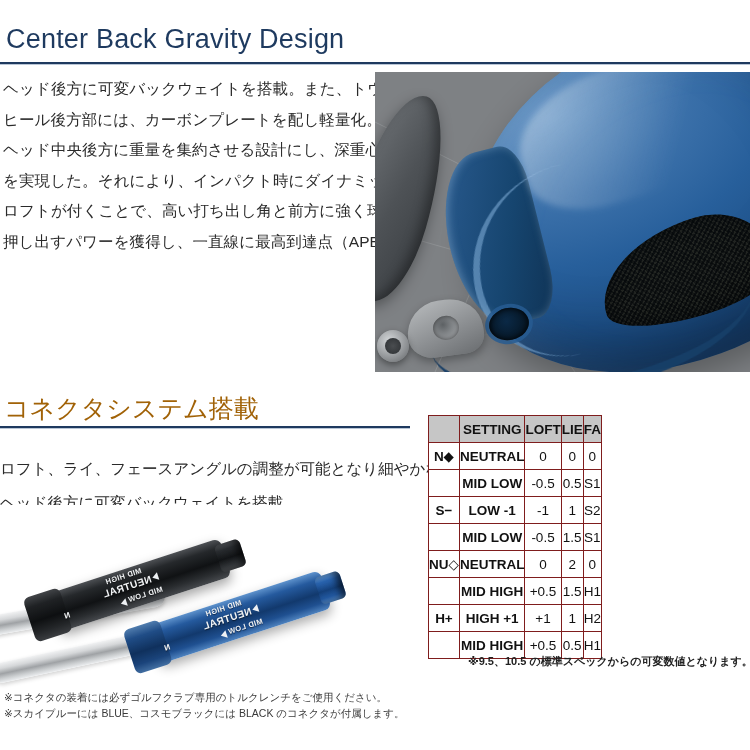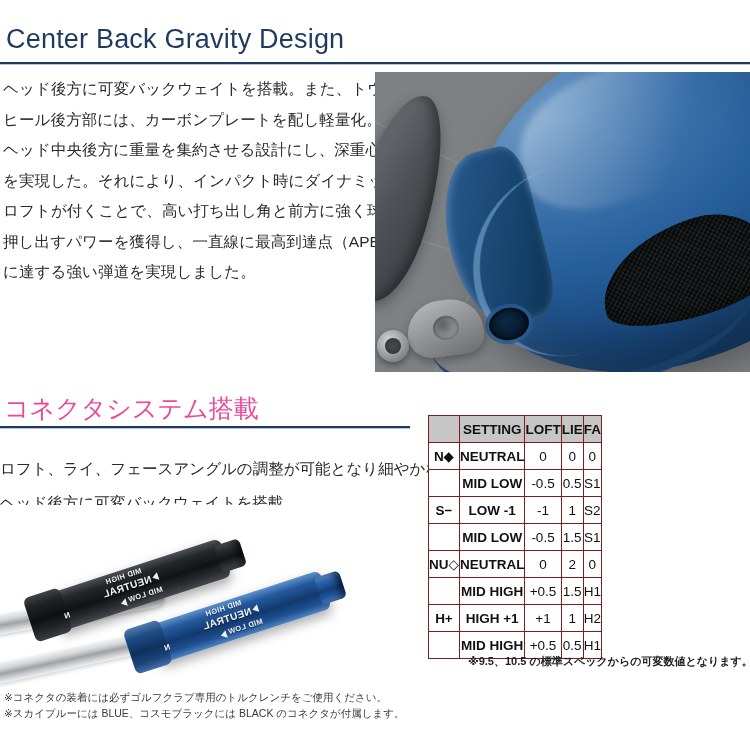--- a/index.html
+++ b/index.html
@@ -129,21 +129,21 @@
     position:absolute;left:114px;top:236px;width:40px;height:32px;border-radius:50%;
     background:radial-gradient(circle at 45% 40%,#0b2946,#061726 70%);
     transform:rotate(-12deg);
     box-shadow:0 0 0 4px rgba(39,92,146,.85), inset 0 0 6px #000;
   }
 
   
   .sec2-title{
     position:absolute;left:4px;top:392px;
     font-size:25px;line-height:32px;
-    color:#ec4899;
+    color:#a16207;
     white-space:nowrap;
   }
   .rule-half{
     position:absolute;left:0;top:426px;width:410px;height:2px;
     background:#1e3a5f;
   }
   .rule-half::after{
     content:"";position:absolute;left:0;top:2px;width:410px;height:1px;
     background:#b9c6d6;
   }
@@ -247,21 +247,20 @@
   <div class="sec1-title">Center Back Gravity Design</div>
   <div class="rule-full"></div>
 
   <div class="body1">
     <span class="ln">ヘッド後方に可変バックウェイトを搭載。また、トウ・</span>
     <span class="ln">ヒール後方部には、カーボンプレートを配し軽量化。</span>
     <span class="ln">ヘッド中央後方に重量を集約させる設計にし、深重心化</span>
     <span class="ln">を実現した。それにより、インパクト時にダイナミック</span>
     <span class="ln">ロフトが付くことで、高い打ち出し角と前方に強く球を</span>
     <span class="ln">押し出すパワーを獲得し、一直線に最高到達点（APEX）</span>
-    <span class="ln">に達する強い弾道を実現しました。</span>
   </div>
 
   <div class="render">
     <svg class="bg-lines" viewBox="0 0 375 300" preserveAspectRatio="none">
       <path d="M-20 40 L140 120 L60 300" stroke="#b9bcbe" stroke-width="1" fill="none"></path>
       <path d="M-20 150 L120 190 L200 300" stroke="#b0b3b5" stroke-width="1" fill="none"></path>
       <path d="M300 0 L340 70 L375 90" stroke="#b0b3b5" stroke-width="1" fill="none"></path>
       <path d="M0 268 L375 250" stroke="#8f9295" stroke-width="1" fill="none"></path>
     </svg>
     <div class="head-body"></div>

